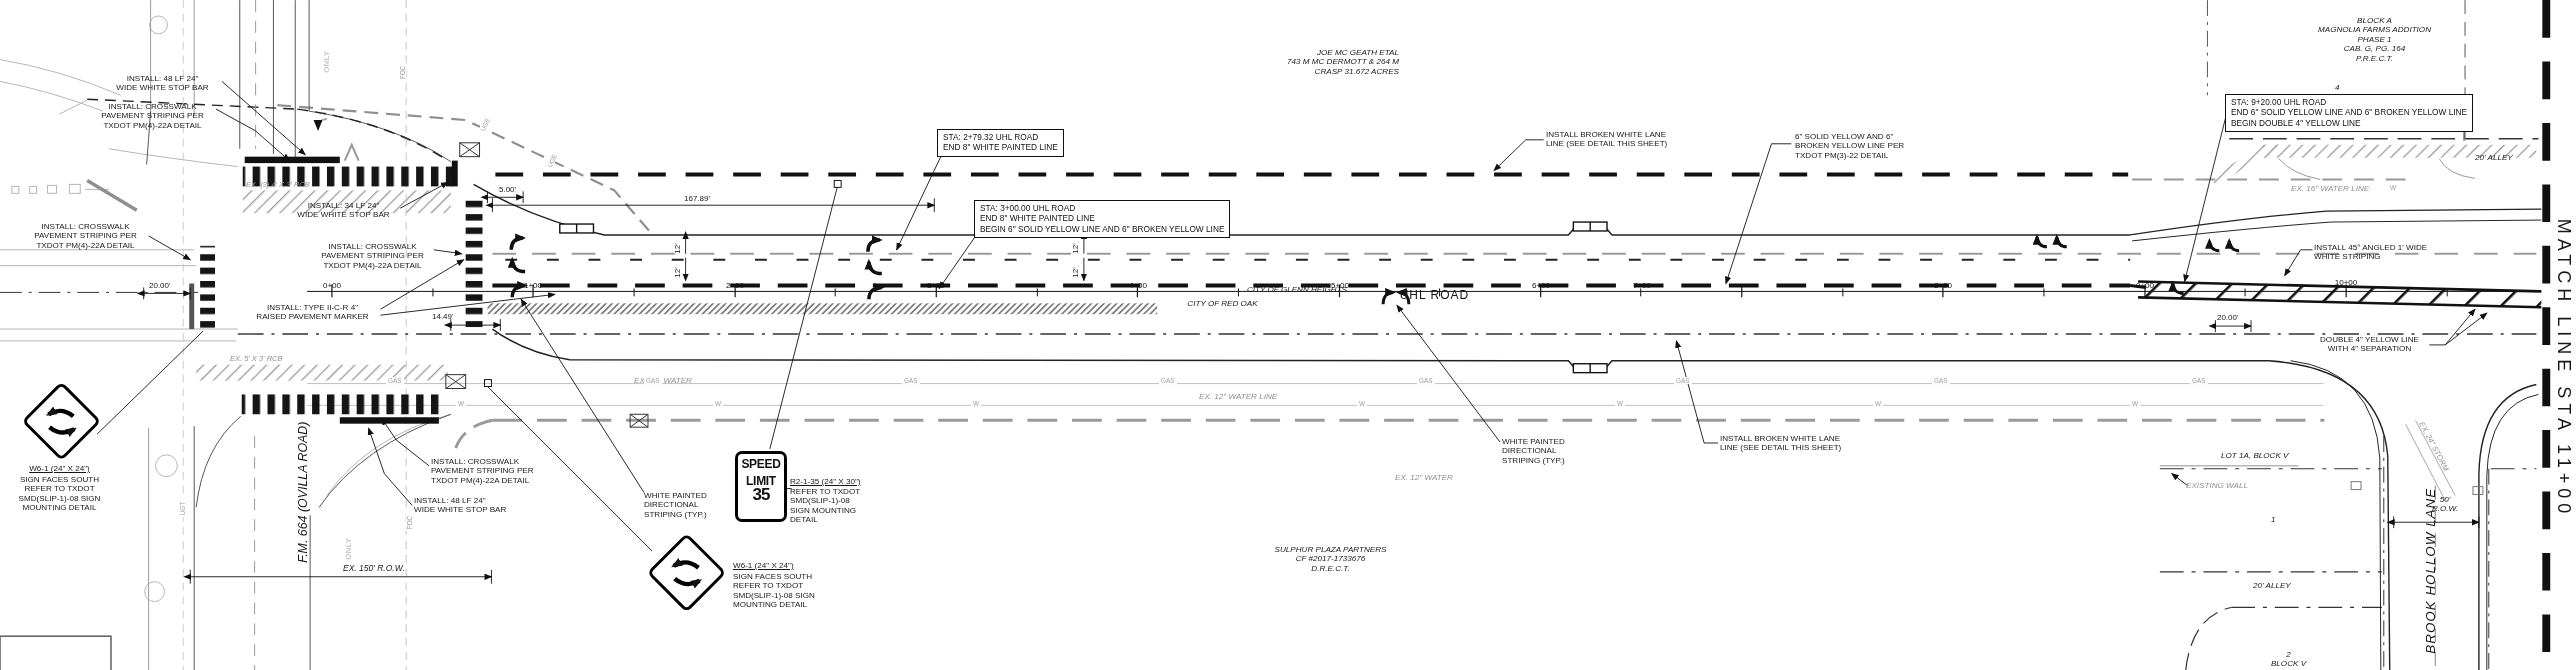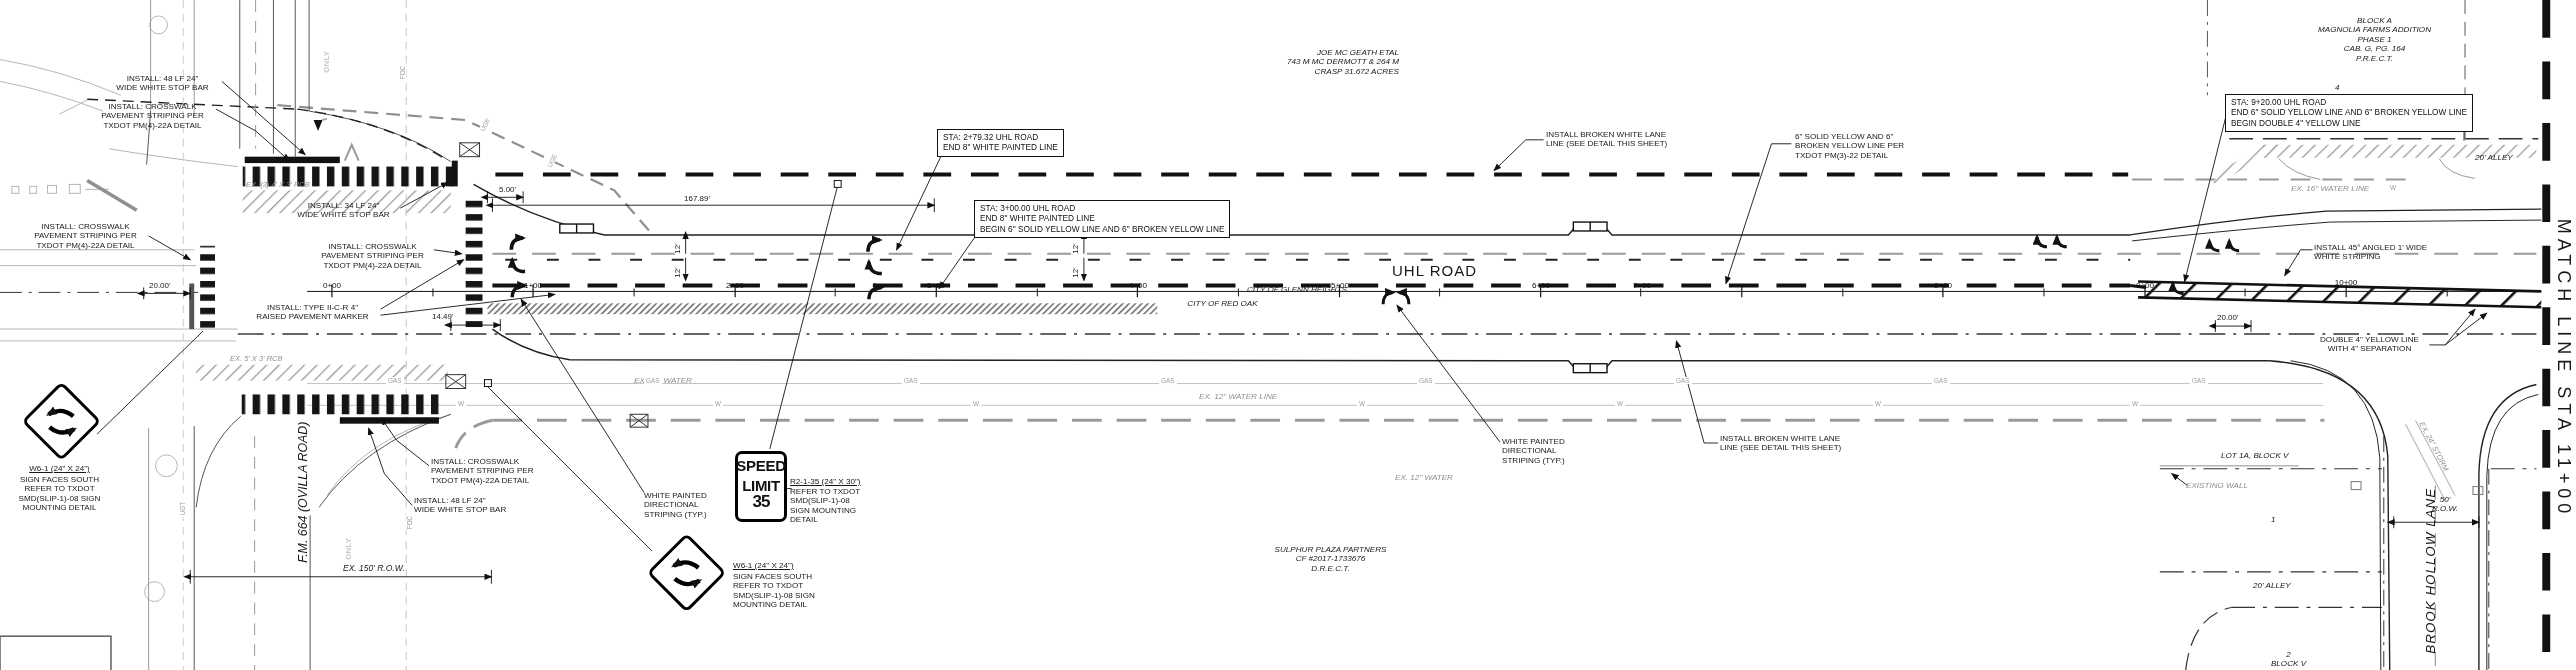--- a/index.html
+++ b/index.html
@@ -3,31 +3,31 @@
 <meta charset="utf-8">
 <style>
   html,body{margin:0;padding:0;background:#e8e8e8;}
   .sheet{position:relative;width:2576px;height:671px;background:#ffffff;overflow:hidden;
          font-family:"Liberation Sans", sans-serif;color:#111;}
   .sheet svg{position:absolute;left:0;top:0;}
   .lbl{position:absolute;font-size:8.1px;line-height:1.16;white-space:pre-line;color:#181818;}
   .c{text-align:center;}
   .it{font-style:italic;}
   .gy{color:#8f8f8f;}
-  .big{font-size:15px;letter-spacing:1px;}
+  .big{font-size:12px;letter-spacing:1px;margin-top:27px;}
   .box{position:absolute;background:#fff;border:1.2px solid #111;padding:2px 5px 3px 5px;
        font-size:8.3px;line-height:1.25;white-space:pre-line;z-index:5;}
   .u{text-decoration:underline;}
   .rot{transform:rotate(-90deg);}
   .dim{font-size:8px;}
   .stn{position:absolute;width:44px;text-align:center;font-size:8.1px;}
   .speedsign{position:absolute;left:735px;top:451px;width:46px;height:65px;background:#fff;
      border:3px solid #000;border-radius:7px;display:flex;flex-direction:column;align-items:center;
      justify-content:flex-start;z-index:4;}
-  .speedsign .s1{font-weight:bold;font-size:15px;line-height:1.05;margin-top:4px;letter-spacing:-0.3px;}
+  .speedsign .s1{font-weight:bold;font-size:12px;line-height:1.05;margin-top:4px;letter-spacing:-0.3px;}
   .speedsign .s2{font-weight:bold;font-size:17px;line-height:0.95;letter-spacing:-1px;}
   .utl{position:absolute;font-size:6.4px;color:#9c9c9c;background:#fff;padding:0 2px;}
 </style>
 </head>
 <body>
 
 <div class="sheet">
 
 <svg width="2576" height="671" viewBox="0 0 2600 677">
 <defs>

